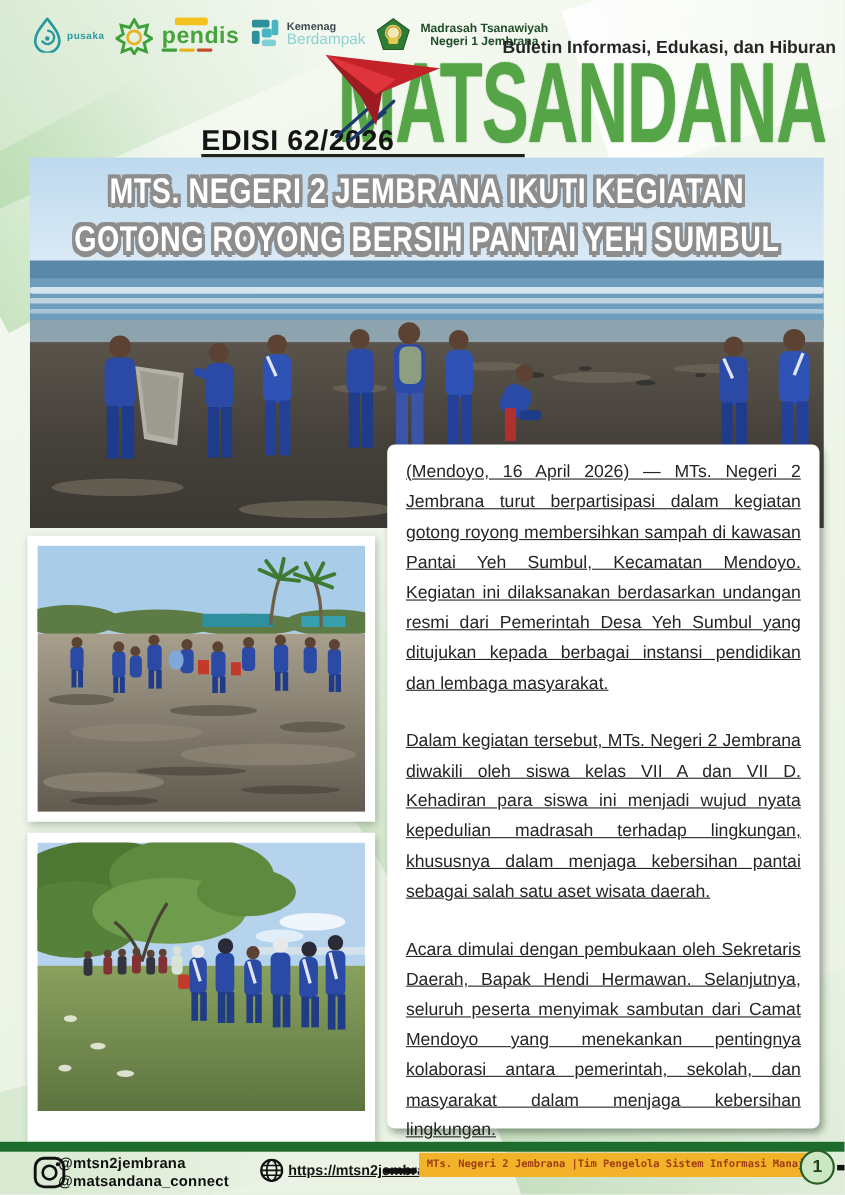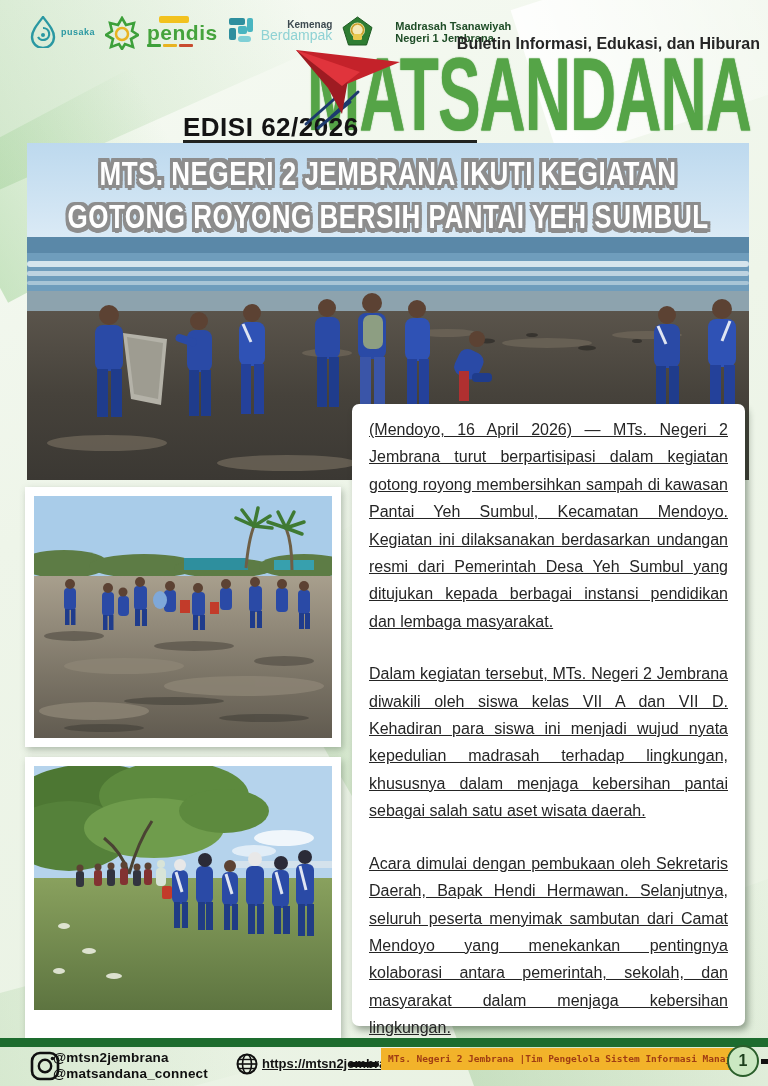--- a/index.html
+++ b/index.html
@@ -26,24 +26,24 @@
   .logos { position:absolute; left:30px; top:16px; height:52px; display:flex; align-items:flex-start; gap:10px; }
   .logo-group { display:flex; align-items:center; gap:5px; }
   .logo-pusaka { display:flex; flex-direction:row; align-items:center; }
   .pusaka-label { font-size:9px; font-weight:bold; color:#2a98a2; letter-spacing:.5px; }
   .pendis-wrap { display:flex; align-items:flex-start; }
   .pendis-text { position:relative; margin-left:3px; }
   .pendis-tag { display:block; width:30px; height:7px; background:#f2c21f; border-radius:2px; margin-left:12px; margin-bottom:1px; }
   .pendis-word { font-size:21px; font-weight:bold; color:#45a33c; letter-spacing:.5px; line-height:18px; }
   .pendis-sub { display:flex; gap:2px; margin-top:2px; }
   .pendis-sub i { display:block; width:14px; height:3px; border-radius:1px; }
-  .kemenag-text { line-height:11px; margin-left:2px;text-align:right; }
+  .kemenag-text { line-height:11px; margin-left:2px; }
   .kemenag-line1 { font-size:10px; font-weight:bold; color:#3d4a50; }
   .kemenag-line2 { font-size:14px; font-weight:normal; color:#8fd2d4; }
-  .mtsn-text { line-height:12px; margin-left:17px; }
+  .mtsn-text { line-height:12px; margin-left:4px;text-align:center; }
   .mtsn-text div { font-size:11px; font-weight:bold; color:#1f4d27; }
 
   
   .tagline { position:absolute; right:8px; top:35px; font-size:16px; font-weight:bold; color:#252525; }
   .main-title { position:absolute; left:307px; top:55px; font-size:64px; font-weight:800;
                 letter-spacing:-1px; color:#55a447; line-height:48px;
                 transform:scale(1.0,1.62); transform-origin:0 0; white-space:nowrap;
                 text-shadow:0 0 1px #4a9a3d; }
   .plane { position:absolute; left:288px; top:28px; width:116px; height:104px; z-index:5; }
   .edition { position:absolute; left:183px; top:112px; font-size:26px; font-weight:800; color:#141414; letter-spacing:.5px; }

